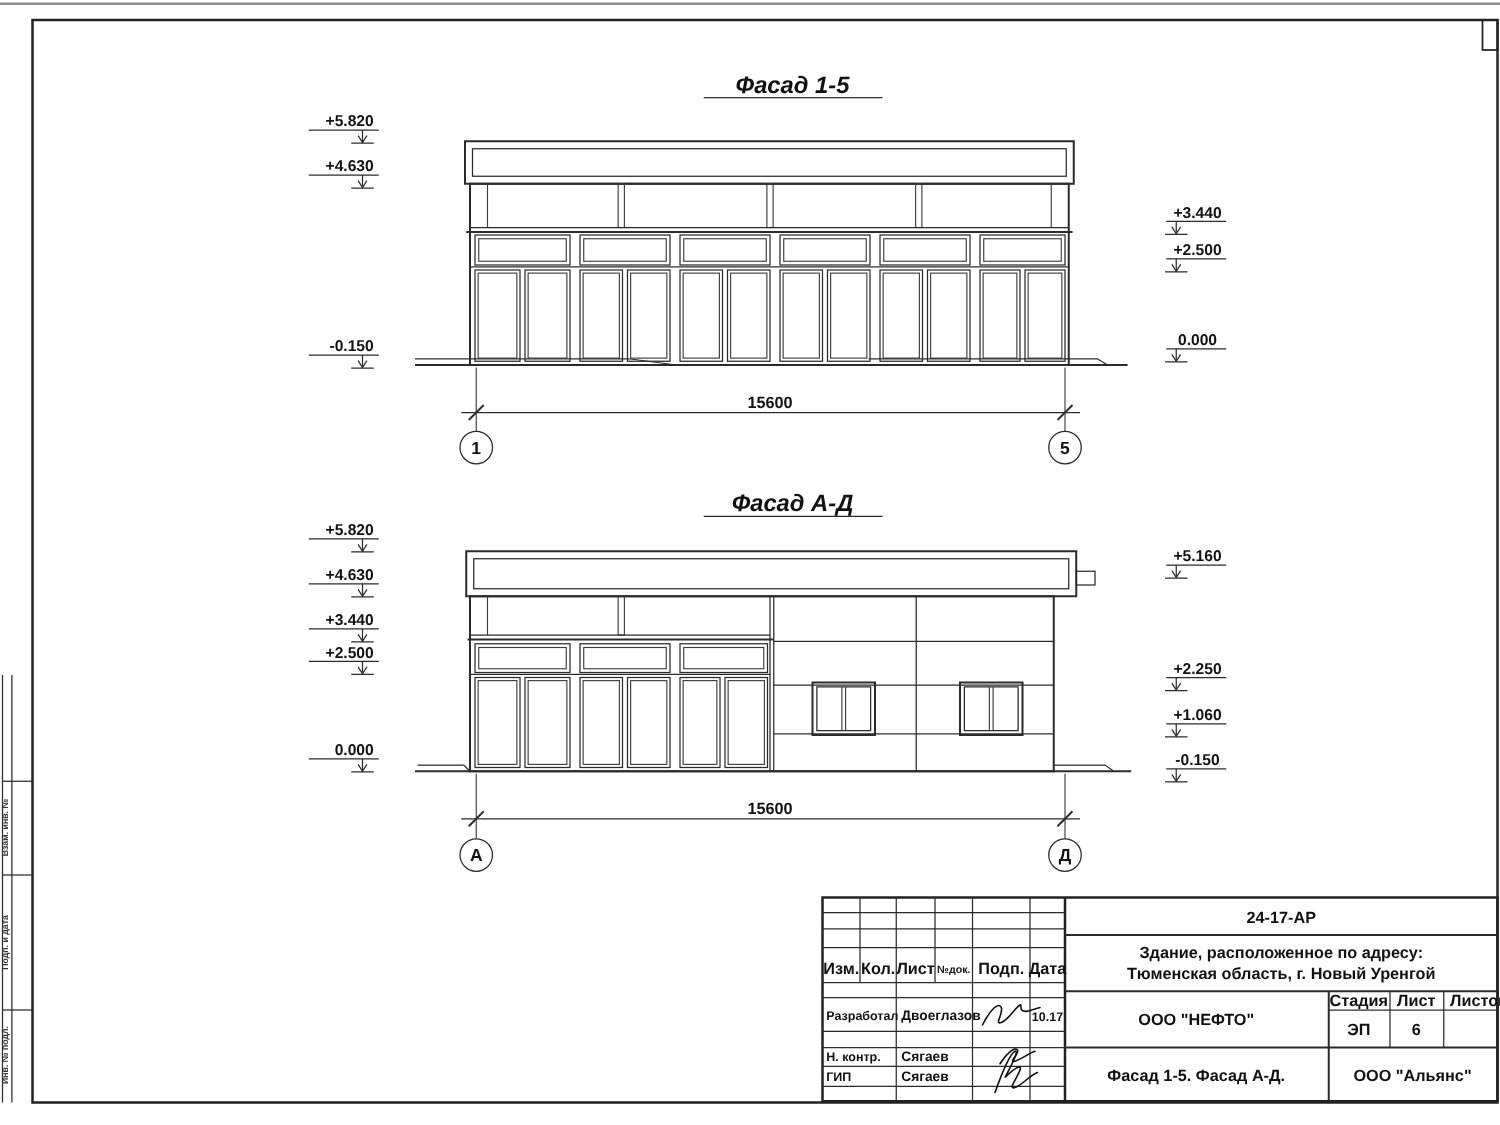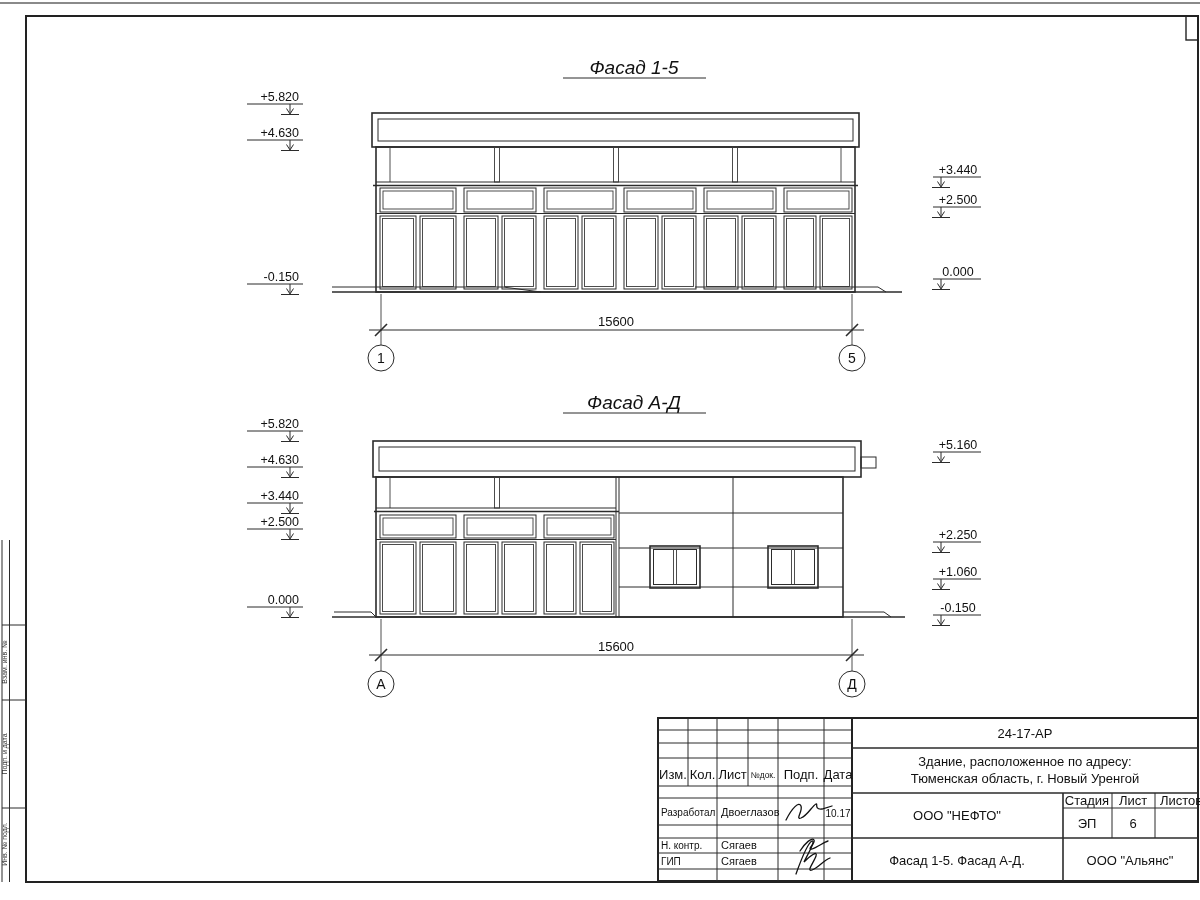--- a/index.html
+++ b/index.html
@@ -1,17 +1,17 @@
 <!DOCTYPE html>
 <html><head>
 <meta charset="utf-8">
 <style>
   html,body{margin:0;padding:0;background:#e8e8e8;}
   .sheet{position:relative;width:1200px;height:900px;background:#ffffff;overflow:hidden;
-         font-family:"Liberation Sans", sans-serif;}
+         font-family:"Liberation Sans", sans-serif;font-weight:bold;}
   svg{position:absolute;left:0;top:0;}
   svg text{fill:#111;font-family:"Liberation Sans", sans-serif;}
   .ln{stroke:#2b2b2b;stroke-width:1;fill:none;}
   .ln2{stroke:#2b2b2b;stroke-width:1.6;fill:none;}
   .thin{stroke:#3a3a3a;stroke-width:0.9;fill:none;}
   .mk{font-size:12.5px;}
   .dimtxt{font-size:13px;}
   .axtxt{font-size:14px;}
   .ttl{font-size:19px;font-style:italic;}
   .tb{font-size:13px;}

